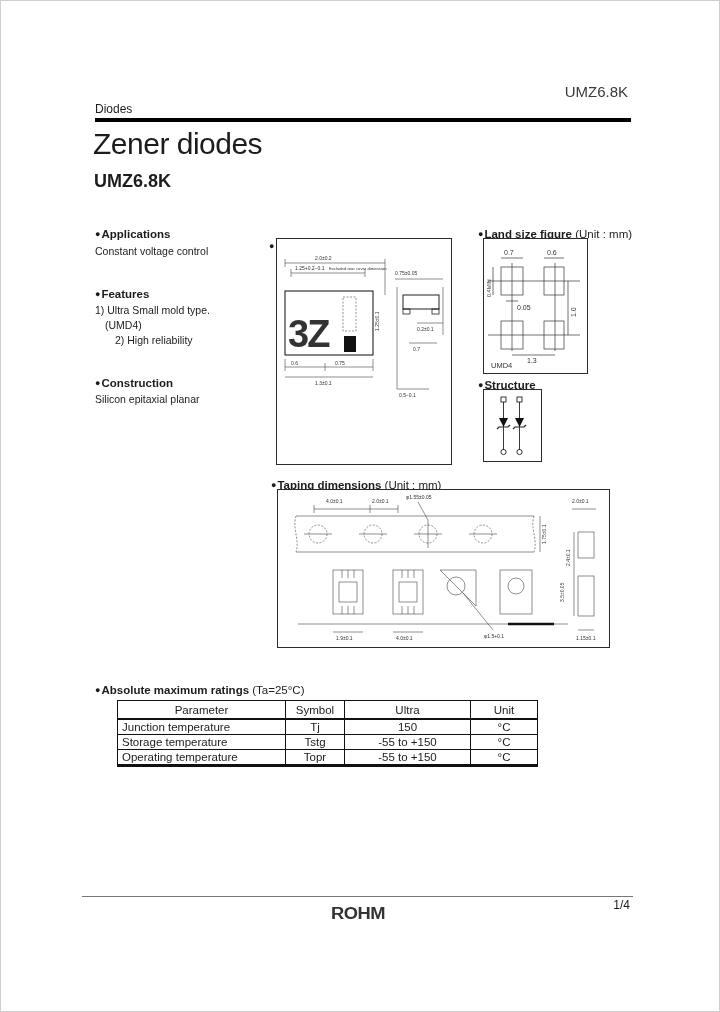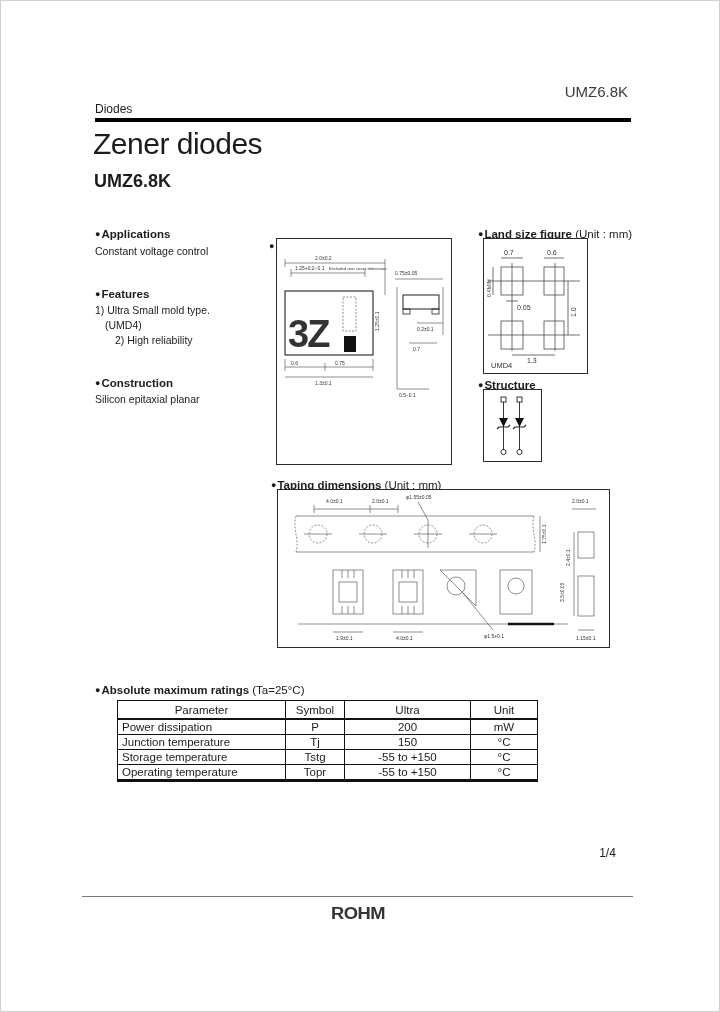--- a/index.html
+++ b/index.html
@@ -251,26 +251,20 @@
   <thead>
     <tr>
       <th>Parameter</th>
       <th>Symbol</th>
       <th>Ultra</th>
       <th>Unit</th>
     </tr>
   </thead>
   <tbody>
     <tr>
-      <td class="pname">Power dissipation</td>
-      <td>P</td>
-      <td>200</td>
-      <td>mW</td>
-    </tr>
-    <tr>
       <td class="pname">Junction temperature</td>
       <td>Tj</td>
       <td>150</td>
       <td>°C</td>
     </tr>
     <tr>
       <td class="pname">Storage temperature</td>
       <td>Tstg</td>
       <td>-55 to +150</td>
       <td>°C</td>
@@ -279,19 +273,19 @@
       <td class="pname">Operating temperature</td>
       <td>Topr</td>
       <td>-55 to +150</td>
       <td>°C</td>
     </tr>
   </tbody>
 </table>
 
 <div class="abs footer-rule" style="left:82px;top:896px;width:551px;"></div>
 
-<div class="abs" style="left:585px;top:846px;width:45px;font-size:12px;text-align:center;">1/4</div>
+<div class="abs" style="left:585px;top:898px;width:45px;font-size:12px;text-align:right;">1/4</div>
 
 <div class="abs" style="left:331px;top:903px;">
   <svg width="66" height="20" viewBox="0 0 66 20">
     <text x="0" y="16" font-size="17" font-weight="bold" fill="#111" letter-spacing="-0.5" transform="scale(1.08,1)">ROHM</text>
   </svg>
 </div>
 
 </body></html>

